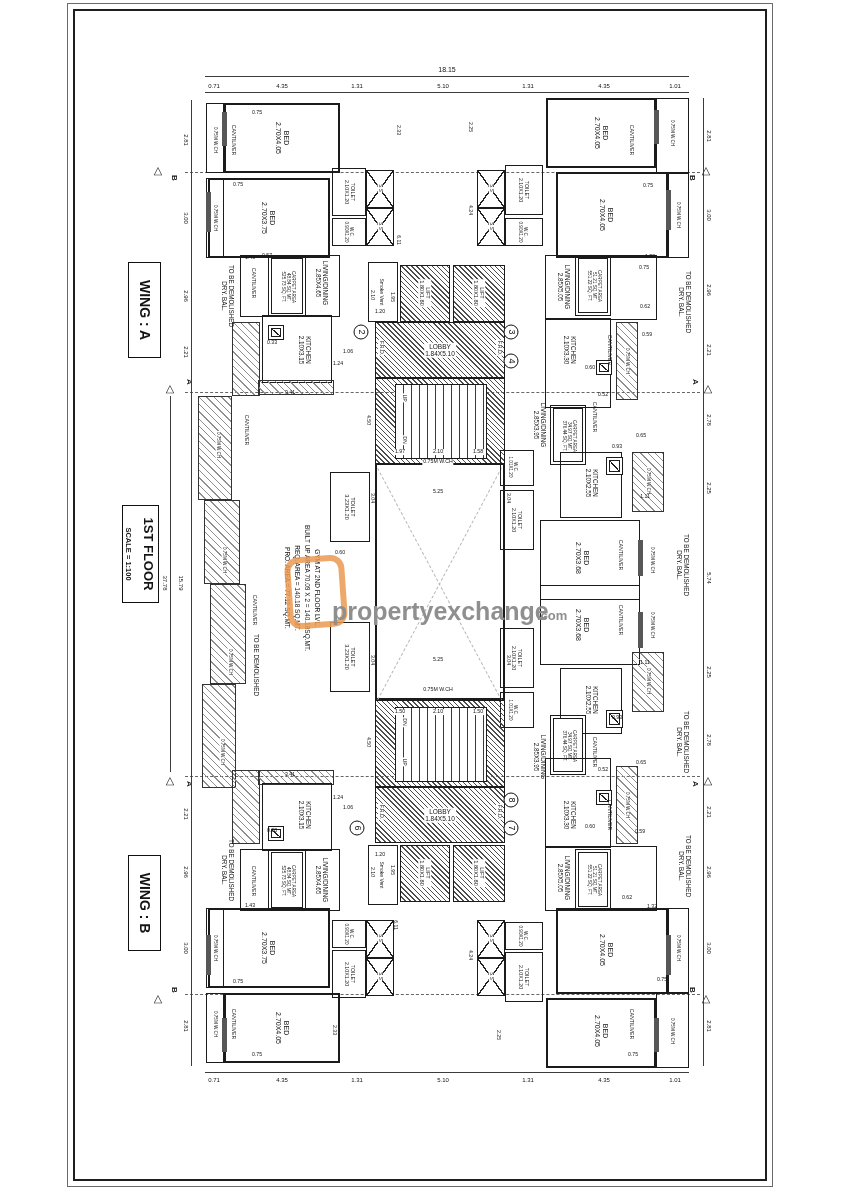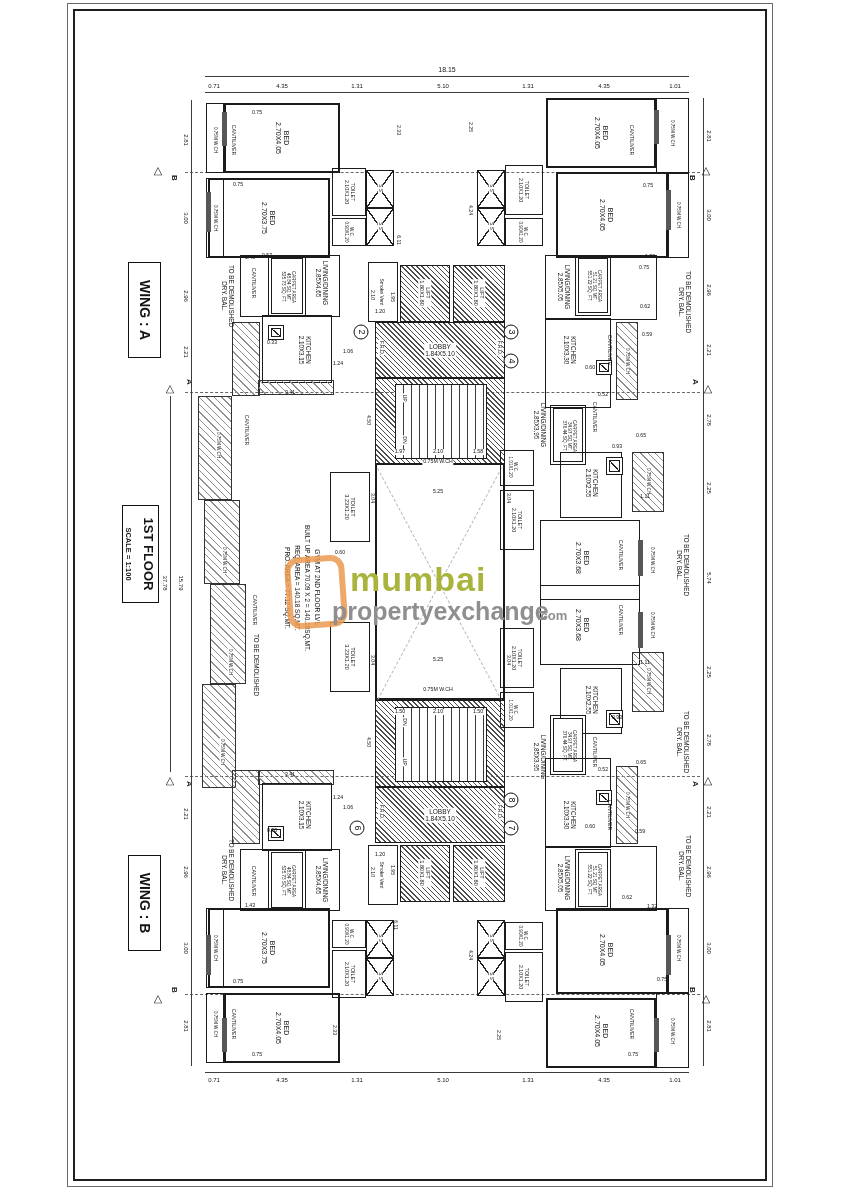--- a/index.html
+++ b/index.html
@@ -425,17 +425,16 @@
   <span class="l d5" style="left:650px;top:257px">1.32</span>
   <span class="l d5" style="left:652px;top:907px">1.32</span>
   <span class="l d5" style="left:617px;top:447px">0.93</span>
   <span class="l d5" style="left:617px;top:718px">0.93</span>
   <span class="l d5" style="left:641px;top:436px">0.65</span>
   <span class="l d5" style="left:641px;top:763px">0.65</span>
   <span class="l d5" style="left:645px;top:497px">1.11</span>
   <span class="l d5" style="left:645px;top:663px">1.11</span>
 
   <div class="wm-sq"></div>
-  <div class="wm1">mumbai</div>
   <div class="wm2">propertyexchange</div>
   <div class="wm3">.com</div>
 
 </div>
 
 </body></html>

